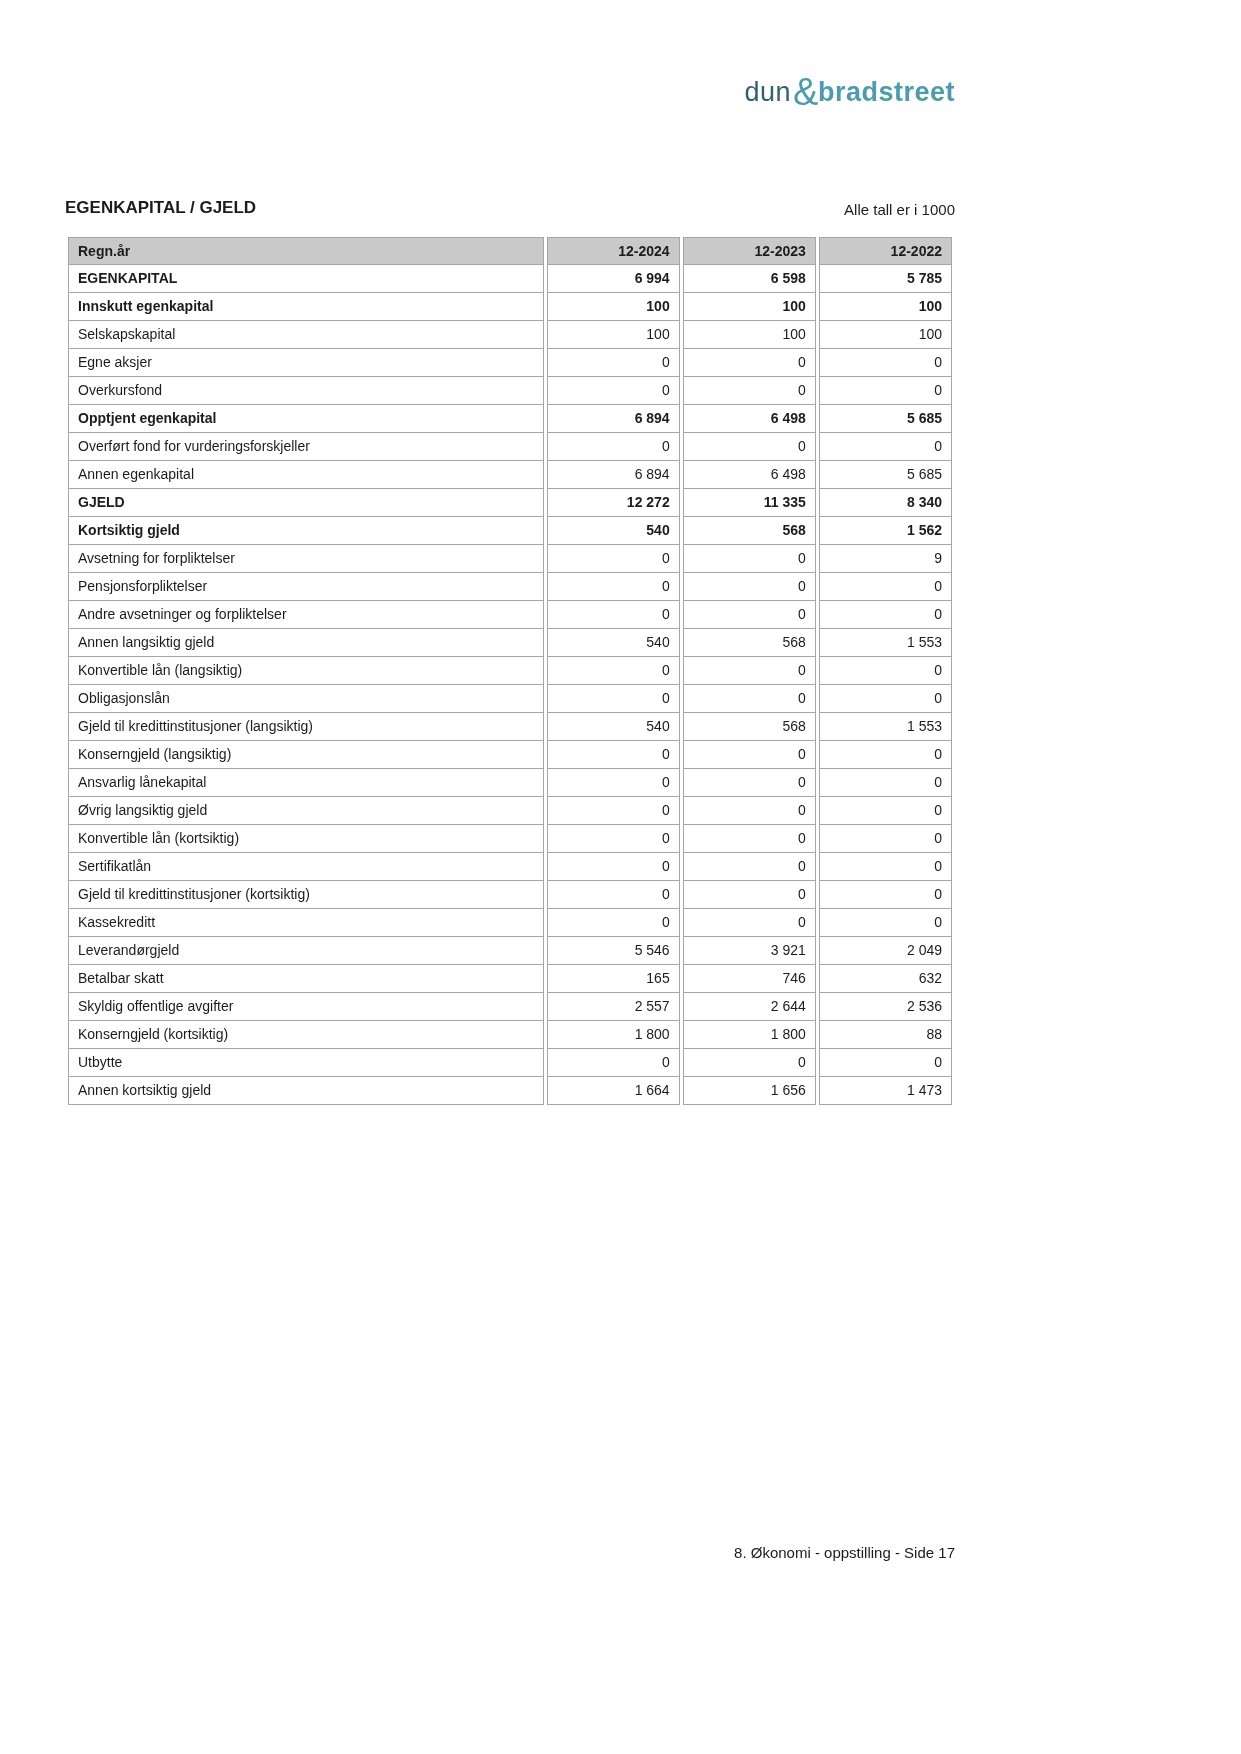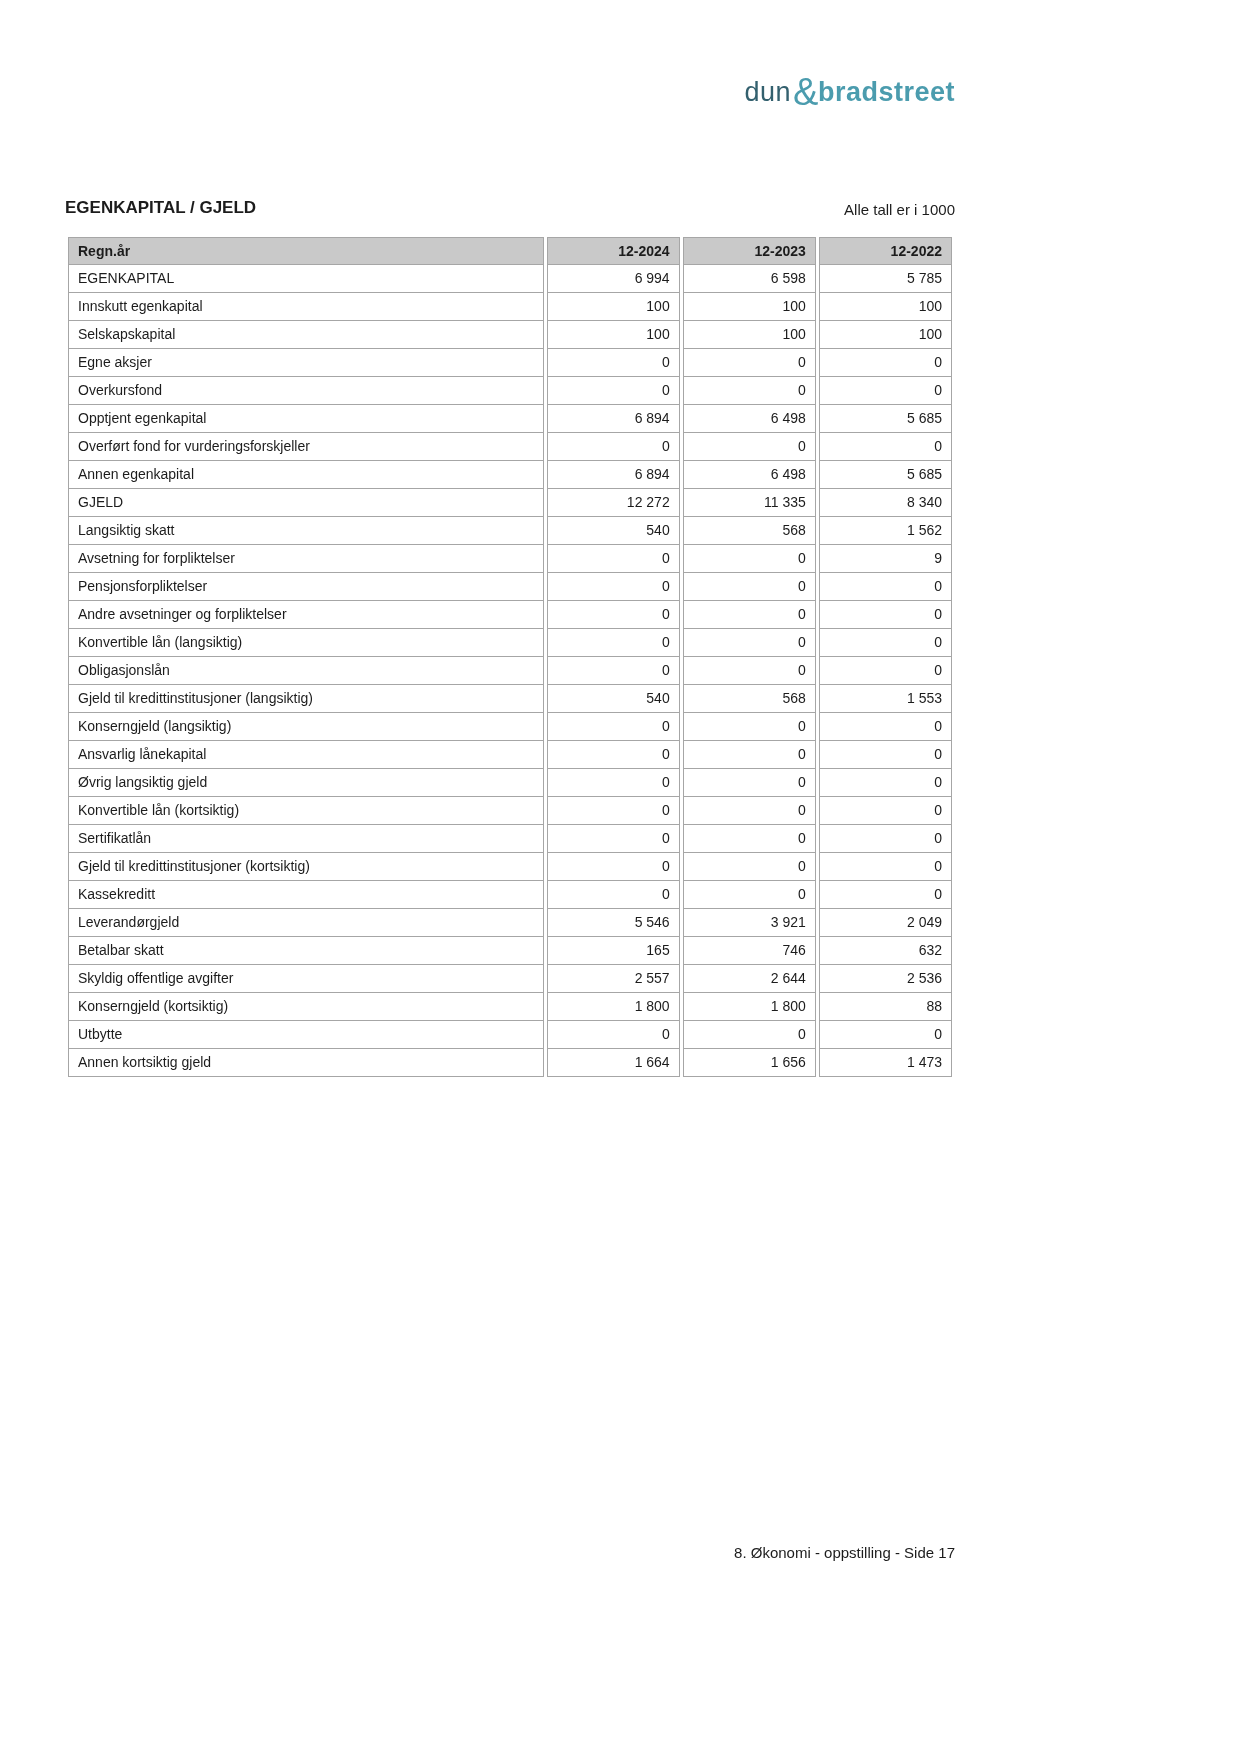--- a/index.html
+++ b/index.html
@@ -81,21 +81,21 @@
     white-space:nowrap;
   }
   table.balance th{
     border-top:1px solid var(--border);
     background:var(--table-header-bg);
     font-weight:bold;
     text-align:right;
   }
   table.balance th.label-col{text-align:left;}
   table.balance td.num-cell{text-align:right;}
-  table.balance tr.bold td{font-weight:normal;margin-top:20px;}
+  table.balance tr.bold td{font-weight:bold;margin-top:20px;}
   
   .footer{
     position:absolute;
     left:65px;
     top:1544px;
     width:890px;
     text-align:right;
     font-size:15px;
   }
 </style>
@@ -178,21 +178,21 @@
             <td class="num-cell">6 498</td>
             <td class="num-cell">5 685</td>
           </tr>
           <tr class="bold">
             <td class="label-cell">GJELD</td>
             <td class="num-cell">12 272</td>
             <td class="num-cell">11 335</td>
             <td class="num-cell">8 340</td>
           </tr>
           <tr class="bold">
-            <td class="label-cell">Langsiktig skatt</td>
+            <td class="label-cell">Kortsiktig gjeld</td>
             <td class="num-cell">540</td>
             <td class="num-cell">568</td>
             <td class="num-cell">1 562</td>
           </tr>
           <tr>
             <td class="label-cell">Avsetning for forpliktelser</td>
             <td class="num-cell">0</td>
             <td class="num-cell">0</td>
             <td class="num-cell">9</td>
           </tr>
@@ -200,20 +200,26 @@
             <td class="label-cell">Pensjonsforpliktelser</td>
             <td class="num-cell">0</td>
             <td class="num-cell">0</td>
             <td class="num-cell">0</td>
           </tr>
           <tr>
             <td class="label-cell">Andre avsetninger og forpliktelser</td>
             <td class="num-cell">0</td>
             <td class="num-cell">0</td>
             <td class="num-cell">0</td>
+          </tr>
+          <tr>
+            <td class="label-cell">Annen langsiktig gjeld</td>
+            <td class="num-cell">540</td>
+            <td class="num-cell">568</td>
+            <td class="num-cell">1 553</td>
           </tr>
           <tr>
             <td class="label-cell">Konvertible lån (langsiktig)</td>
             <td class="num-cell">0</td>
             <td class="num-cell">0</td>
             <td class="num-cell">0</td>
           </tr>
           <tr>
             <td class="label-cell">Obligasjonslån</td>
             <td class="num-cell">0</td>

